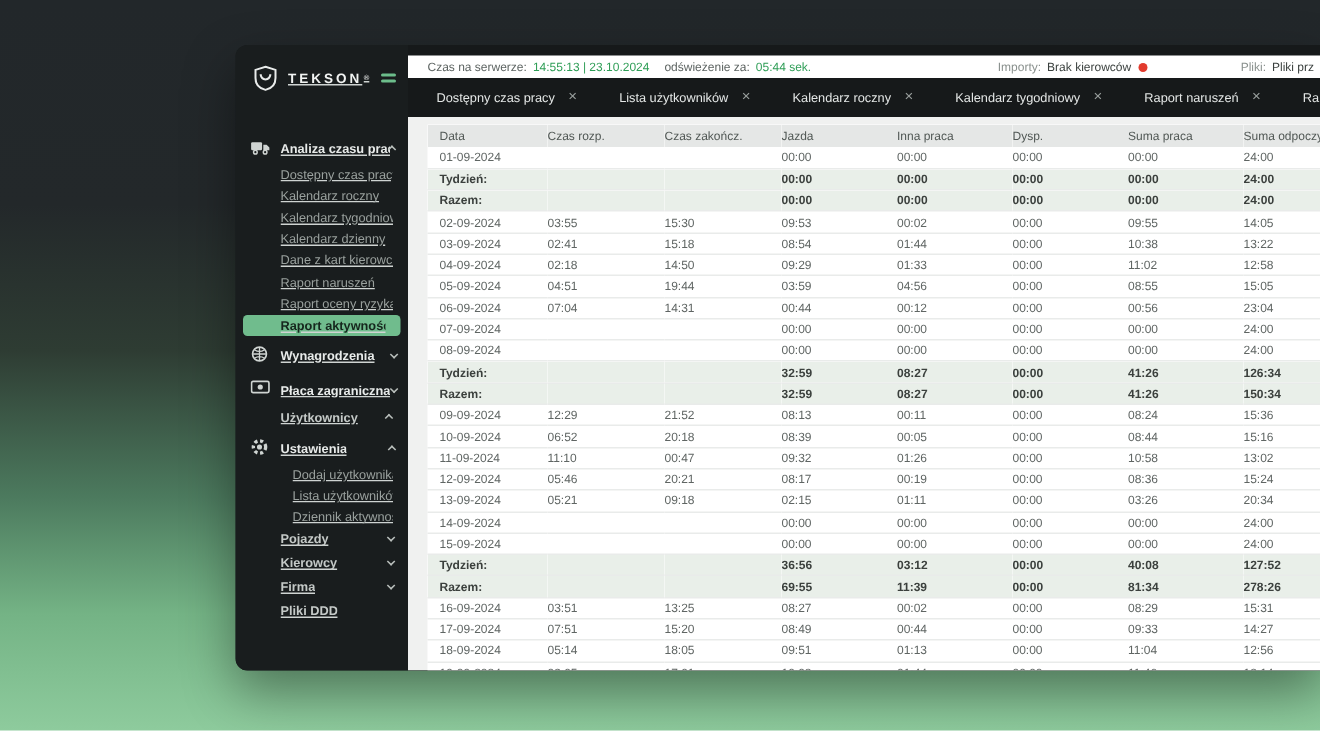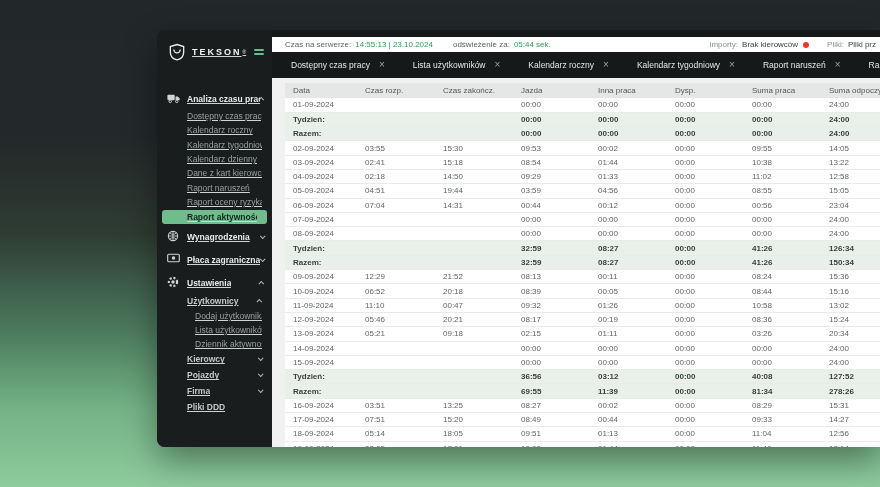--- a/index.html
+++ b/index.html
@@ -37,21 +37,21 @@
   .caret.up { transform:rotate(-135deg) translateY(-1px); }
 
   
   .main { flex:1; display:flex; flex-direction:column; min-width:0; background:#191d1e; }
   .topband { height:7px; background:#16191a; }
   .topstrip { height:15px; background:#ffffff; display:flex; align-items:center;
     font-size:8px; padding:0 4px 0 13px; white-space:nowrap;gap:17px; }
   .topstrip .left { display:flex; gap:4px; align-items:center; }
   .topstrip .right { margin-left:auto; display:flex; gap:4px; align-items:center; }
   .lbl { color:#5d6462; }
-  .lbl.dim { color:#8a918e; }
+  .lbl.dim { color:#8a918e;margin-left:44px; }
   .grn { color:#2f9e57; }
   .val { color:#3a403e; }
   .dot { width:6px; height:6px; border-radius:50%; background:#e23b2e; display:inline-block; margin:0 14px 0 1px; }
 
   .tabbar { height:26px; background:#16191a; display:flex; align-items:stretch; padding-left:5px; }
   .tab { display:flex; align-items:center; justify-content:center; gap:9px;
     padding:0 14px; font-size:8.5px; color:#e4e7e6; cursor:pointer; white-space:nowrap; }
   .tab .close { color:#9aa09e; font-size:10px; line-height:1; cursor:pointer; }
 
   .content { flex:1; background:#f0f1f0; padding:5px 0 0 13px; overflow:hidden; }
@@ -134,69 +134,69 @@
         <div class="nav-item l0">
           <span class="nav-icon">
             <svg width="13" height="10" viewBox="0 0 15 11">
               <rect x="0.8" y="1.2" width="13.4" height="8.6" rx="1.2" fill="none" stroke="#cfd4d2" stroke-width="1.3"></rect>
               <circle cx="7.5" cy="5.5" r="2" fill="#cfd4d2"></circle>
             </svg>
           </span>
           <span class="nav-label">Płaca zagraniczna</span>
           <span class="caret down"></span>
         </div>
+        <div class="nav-item l1 group">
+          <span class="nav-label">Użytkownicy</span>
+          <span class="caret up"></span>
+        </div>
         <div class="nav-item l0">
           <span class="nav-icon">
             <svg width="12" height="12" viewBox="0 0 14 14">
               <circle cx="7" cy="7" r="4.8" fill="none" stroke="#cfd4d2" stroke-width="2.6" stroke-dasharray="2.4 2.1"></circle>
               <circle cx="7" cy="7" r="2" fill="#cfd4d2"></circle>
             </svg>
           </span>
           <span class="nav-label">Ustawienia</span>
           <span class="caret up"></span>
         </div>
-        <div class="nav-item l1 group">
-          <span class="nav-label">Użytkownicy</span>
-          <span class="caret up"></span>
-        </div>
         <div class="nav-item l2">
           <span class="nav-label">Dodaj użytkownika</span>
         </div>
         <div class="nav-item l2">
           <span class="nav-label">Lista użytkowników</span>
         </div>
         <div class="nav-item l2">
           <span class="nav-label">Dziennik aktywności</span>
         </div>
         <div class="nav-item l1 group">
+          <span class="nav-label">Pojazdy</span>
+          <span class="caret down"></span>
+        </div>
+        <div class="nav-item l1 group">
           <span class="nav-label">Kierowcy</span>
-          <span class="caret down"></span>
-        </div>
-        <div class="nav-item l1 group">
-          <span class="nav-label">Pojazdy</span>
           <span class="caret down"></span>
         </div>
         <div class="nav-item l1 group">
           <span class="nav-label">Firma</span>
           <span class="caret down"></span>
         </div>
         <div class="nav-item l1 group">
           <span class="nav-label">Pliki DDD</span>
         </div>
       </nav>
   </aside>
 
   <div class="main">
     <div class="topband"></div>
 
     <div class="topstrip">
       <div class="left">
         <span class="lbl">Czas na serwerze:</span>
         <span class="grn">14:55:13 | 23.10.2024</span>
-        <span class="lbl" style="margin-left:16px">odświeżenie za:</span>
+        <span class="lbl" style="margin-left:6px">odświeżenie za:</span>
         <span class="grn">05:44 sek.</span>
       </div>
       <div class="right">
         <span class="lbl dim">Importy:</span>
         <span class="val">Brak kierowców</span>
         <span class="dot"></span>
         <span class="lbl dim">Pliki:</span>
         <span class="val">Pliki prz</span>
       </div>
     </div>

